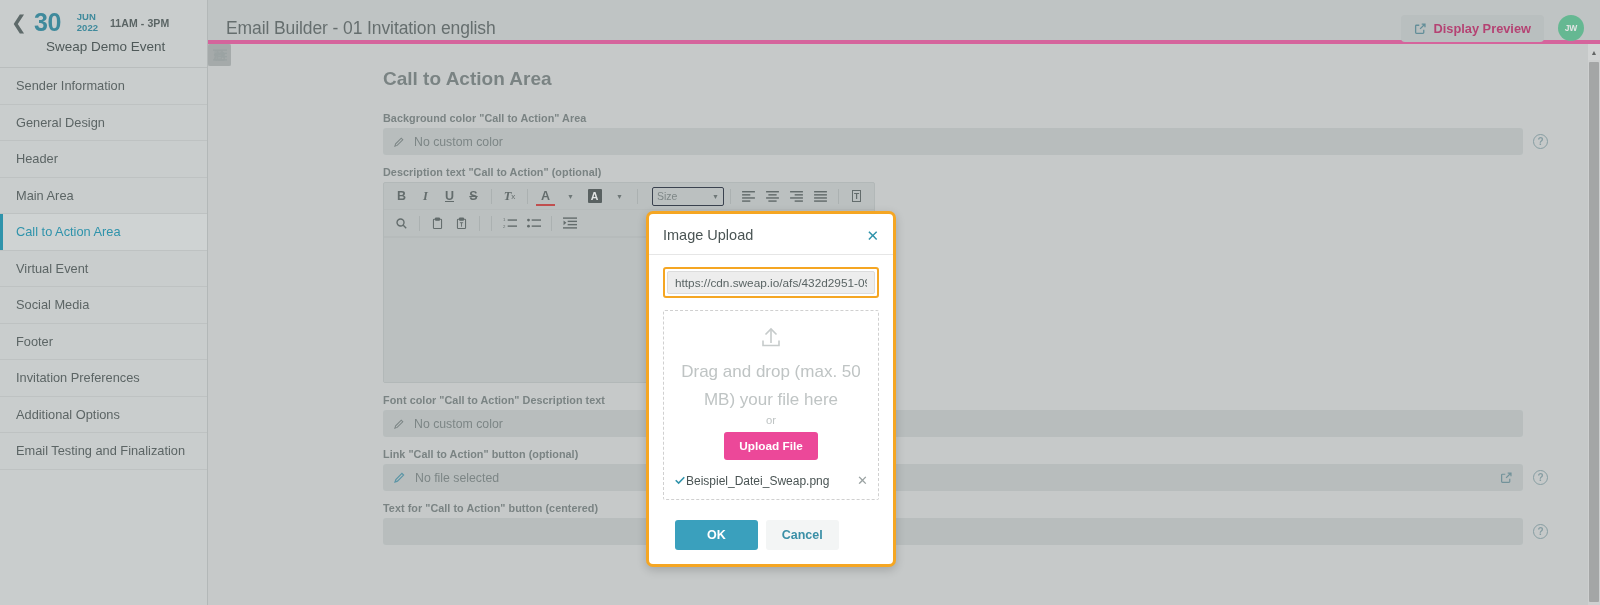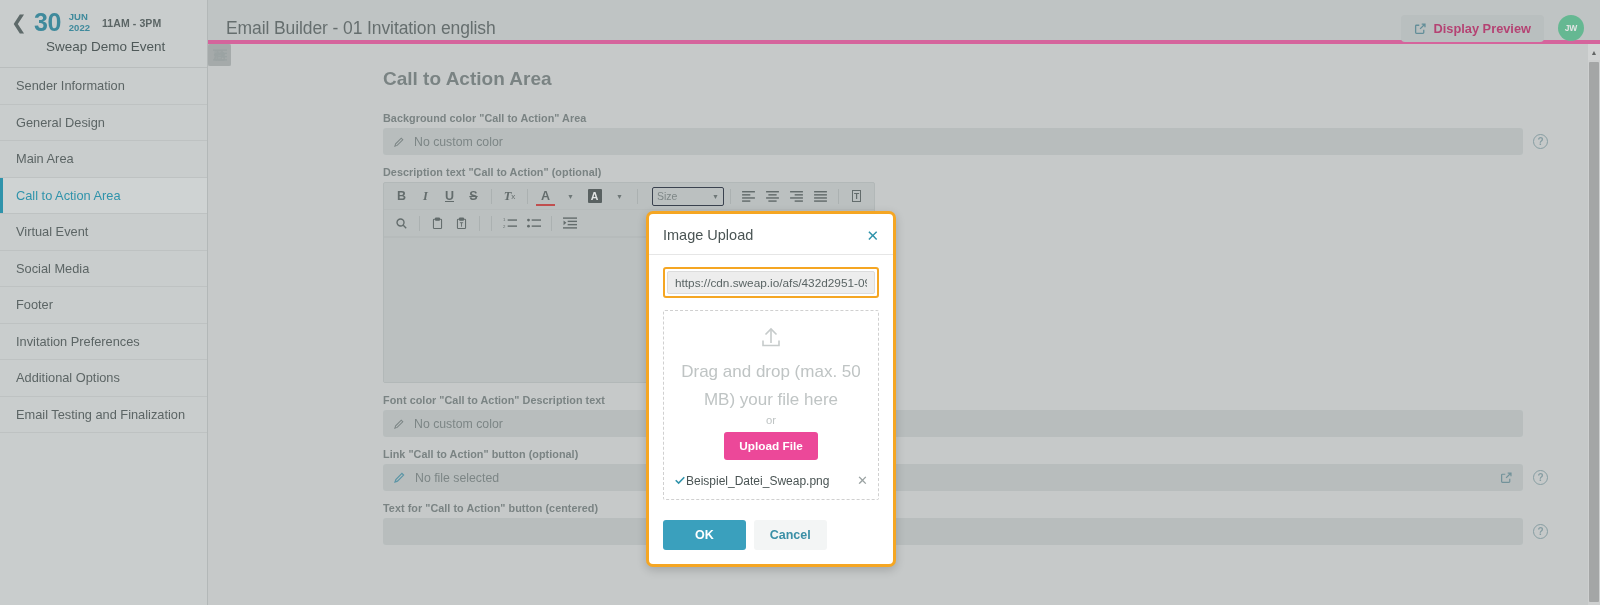--- a/index.html
+++ b/index.html
@@ -32,21 +32,21 @@
     width: 18px; height: 26px;
     display: flex; align-items: center; justify-content: center;
     color: #5e6a6a; font-size: 19px; line-height: 1; cursor: pointer;
     font-weight: 300;
   }
   .ev-day {
     font-size: 25px; font-weight: 700; color: #3f8a9c; letter-spacing: -0.5px;
   }
   .ev-mon {
     font-size: 9.5px; font-weight: 700; color: #3f8a9c; line-height: 1.08;
-    margin-left: 2px; text-align: left;
+    margin-left: 10px; text-align: left;
   }
   .ev-time {
     font-size: 10.5px; font-weight: 700; color: #5b6565; margin-left: 6px;
     white-space: nowrap; letter-spacing: 0.1px;
   }
   .ev-name {
     font-size: 13.5px; color: #4f5959; margin-left: 36px; margin-top: 2px;
     white-space: nowrap;
   }
 
@@ -291,20 +291,21 @@
   }
   .file-check { color: #2f93ab; font-size: 12px; flex: 0 0 auto; }
   .file-name { font-size: 12px; color: #4a5454; }
   .file-x {
     margin-left: auto; color: #9aa2a2; font-size: 13px;
     cursor: pointer; line-height: 1; font-weight: 300;
   }
   .m-foot {
     display: flex; align-items: flex-start; gap: 8px;
     padding: 10px 14px 14px 14px;
+    margin-left: 12px;
   }
   .btn-ok {
     background: #3aa0bd; color: #ffffff;
     font-size: 12.5px; font-weight: 700;
     padding: 8px 32px; border-radius: 3px; cursor: pointer;
   }
   .btn-cancel {
     background: #f3f5f5; color: #3a8fa6;
     font-size: 12.5px; font-weight: 700;
     padding: 8px 16px; border-radius: 3px; cursor: pointer;
@@ -327,20 +328,23 @@
         <span class="ev-time">11AM - 3PM</span>
       </div>
       <div class="ev-name">Sweap Demo Event</div>
     </div>
 
     <div class="nav-item">
       <span>Sender Information</span>
       </div>
     <div class="nav-item">
       <span>General Design</span>
+      </div>
+    <div class="nav-item">
+      <span>Header</span>
       </div>
     <div class="nav-item">
       <span>Main Area</span>
       </div>
     <div class="nav-item active">
       <span>Call to Action Area</span>
       </div>
     <div class="nav-item">
       <span>Virtual Event</span>
       </div>

